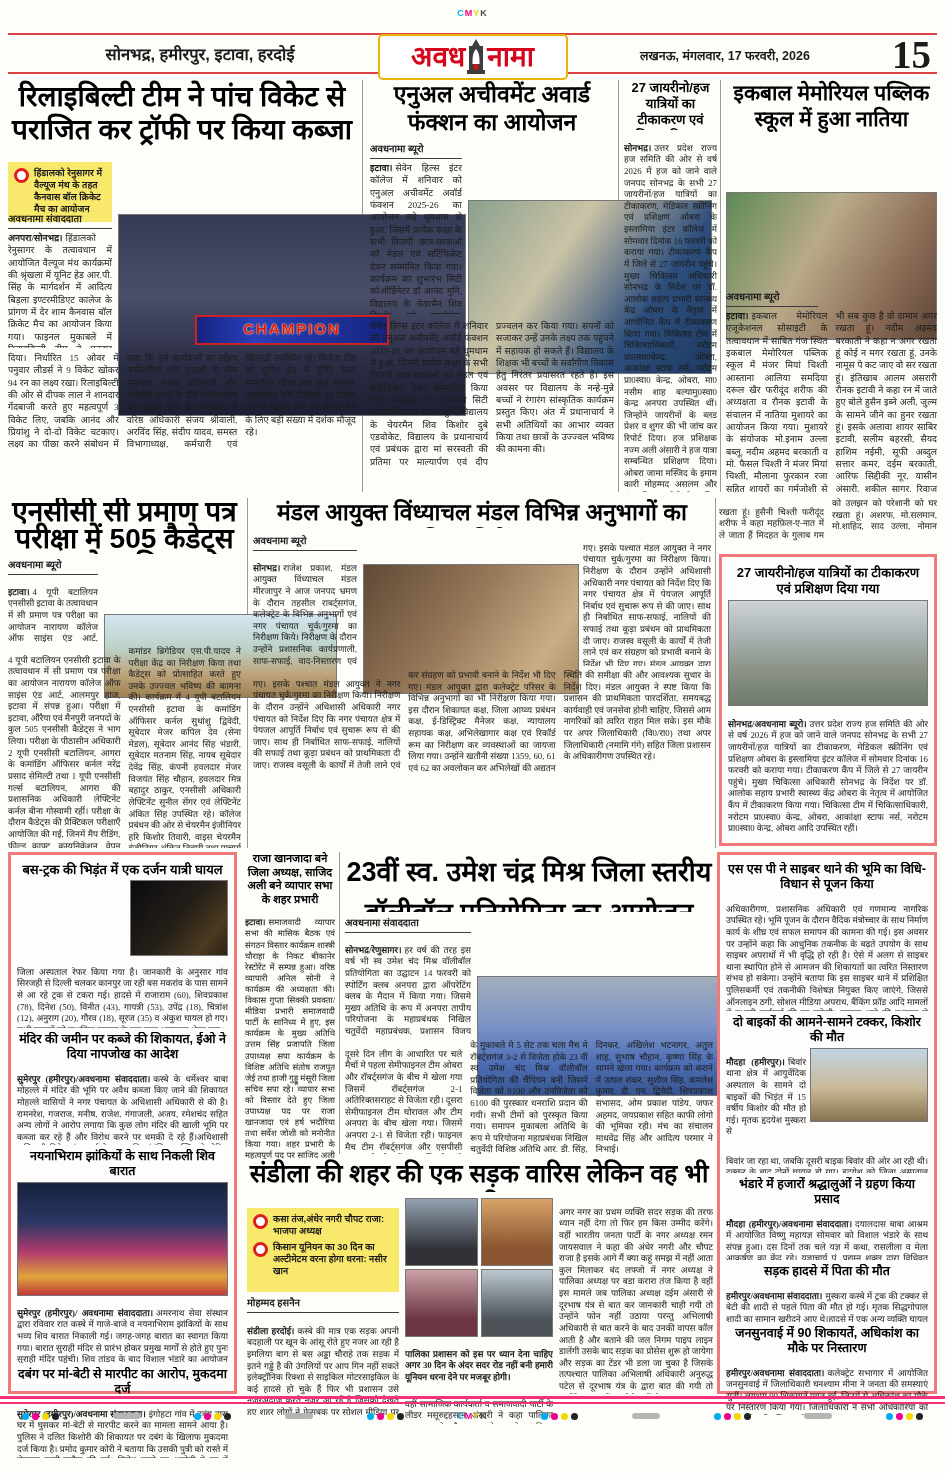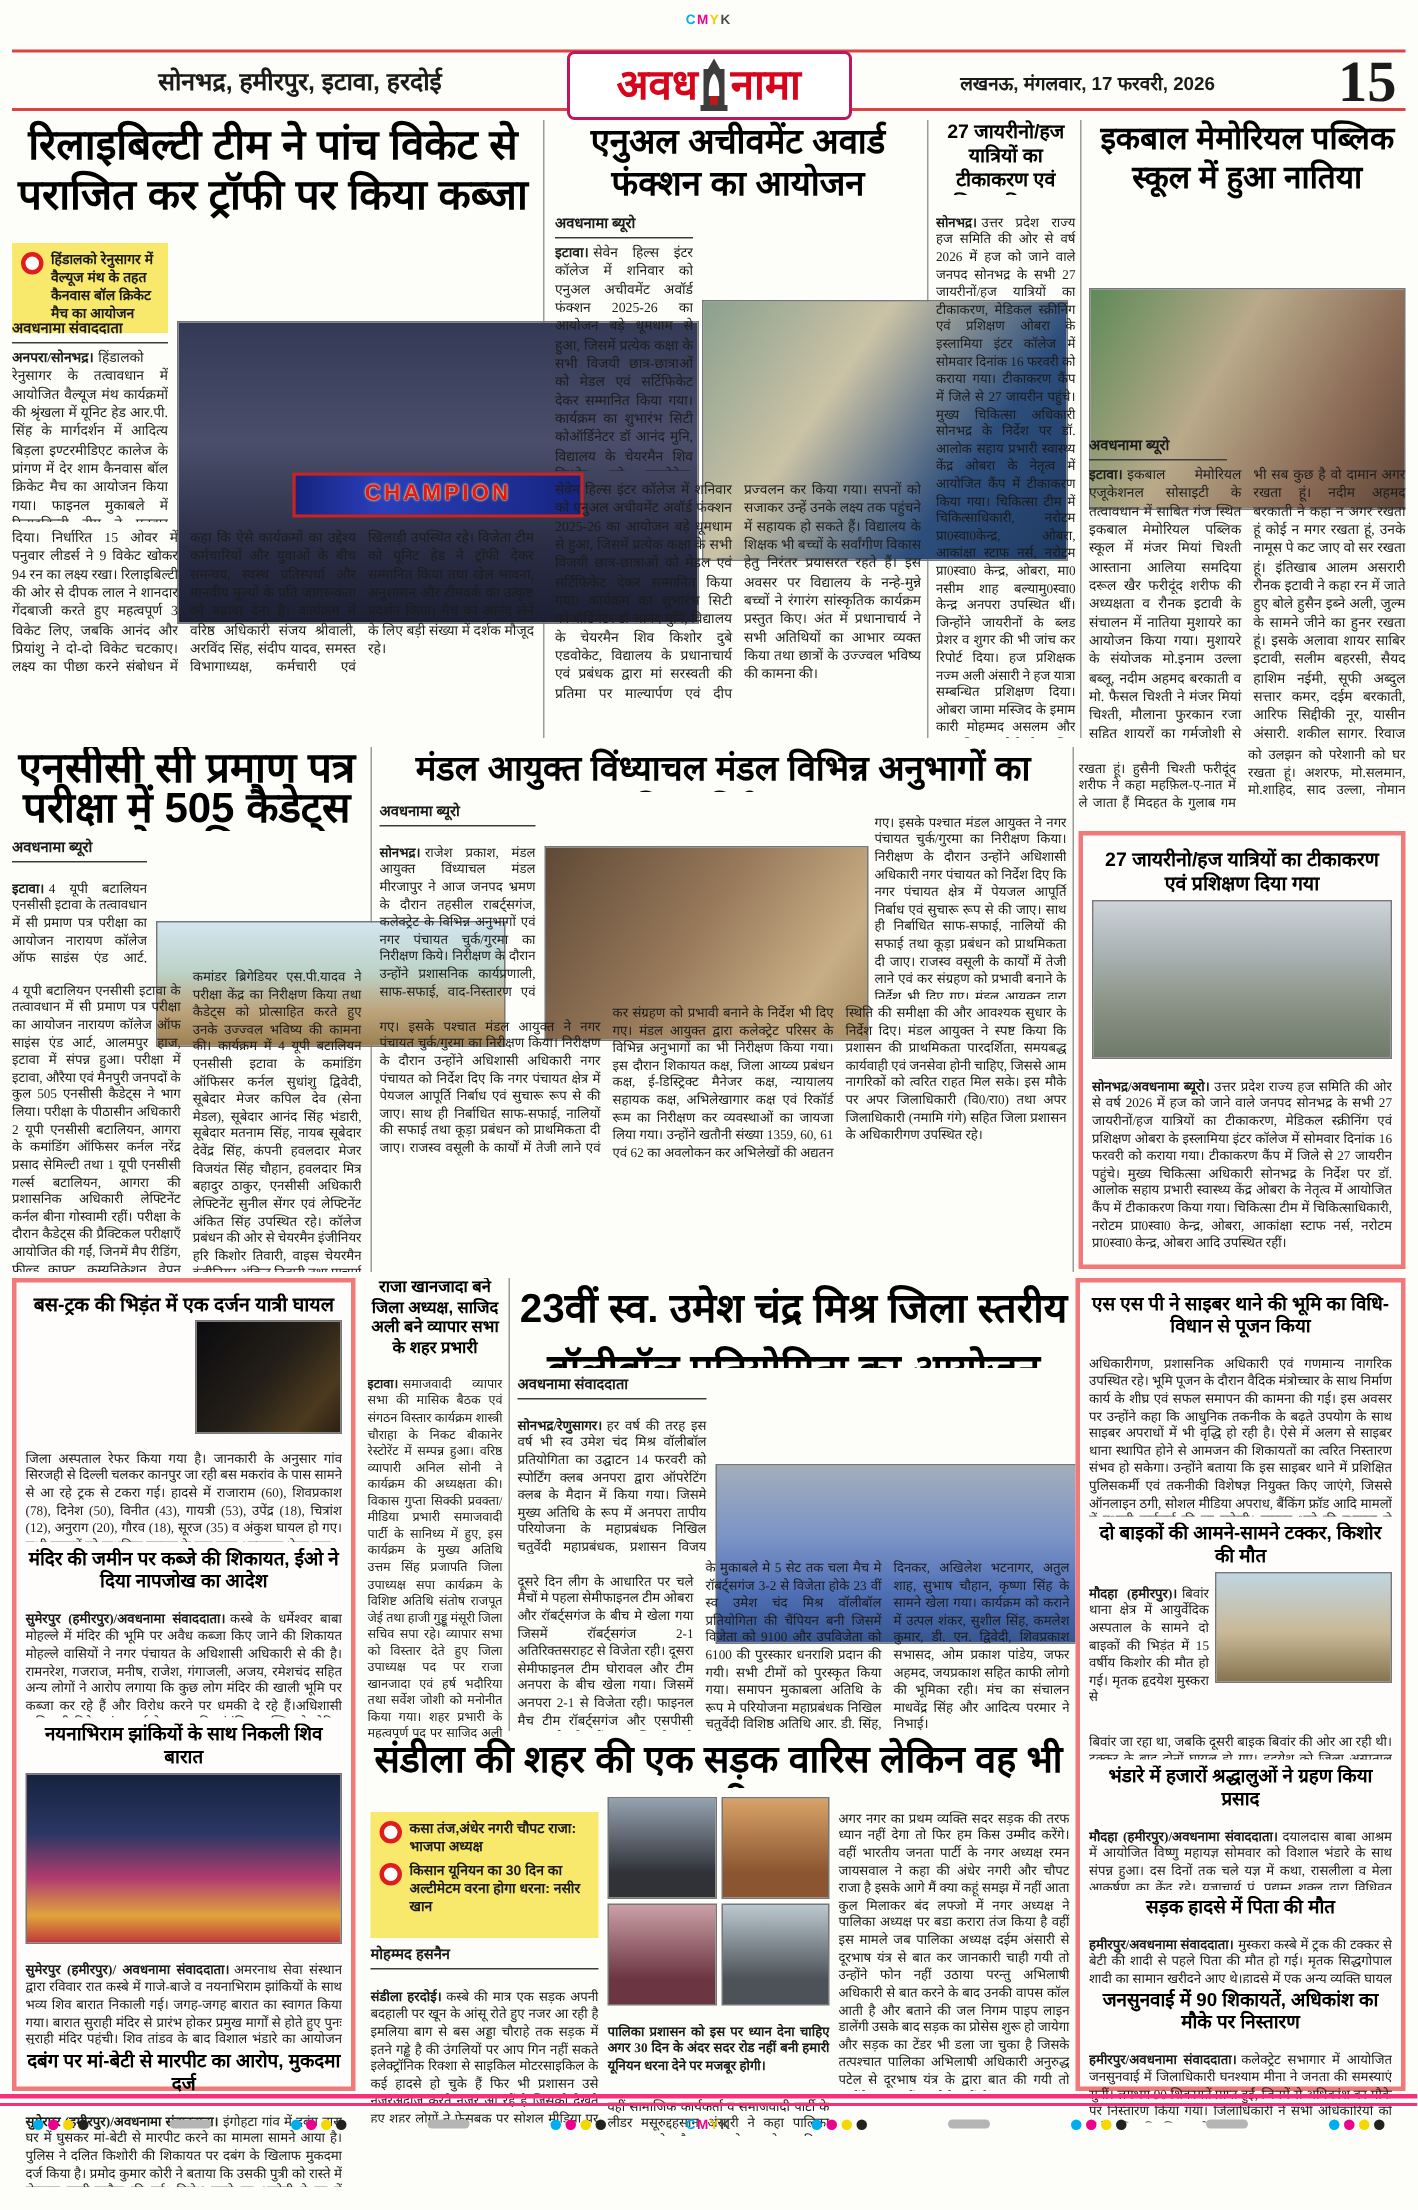--- a/index.html
+++ b/index.html
@@ -40,21 +40,21 @@
   .ph-pujan{background:linear-gradient(125deg,#8e976b 0%,#c2b089 50%,#6e5b43 100%);}
   .ph-bike2{background:linear-gradient(180deg,#c0d5e2 0%,#c9b896 55%,#86744f 100%);}
   .ph-volley{background:linear-gradient(180deg,#a2aebb 0%,#7a92c6 42%,#4f6fb5 72%,#37558f 100%);}
   .po{border:1px solid #777;}
   .po1{background:linear-gradient(180deg,#94a2b0 0%,#303238 75%);}
   .po2{background:linear-gradient(180deg,#d8a368 0%,#8a5530 75%);}
   .po3{background:linear-gradient(180deg,#caa0a6 0%,#6b3541 75%);}
   .po4{background:linear-gradient(180deg,#bcc8d0 0%,#4c5258 75%);}
   
   #masthead{left:50%;transform:translateX(-50%);top:34px;width:186px;height:42px;background:#fff;
-            border:2px solid #be185d;border-radius:5px;display:flex;align-items:center;justify-content:center;
+            border:2px solid #eab308;border-radius:5px;display:flex;align-items:center;justify-content:center;
             gap:1px;z-index:5;}
   #masthead .mtxt{color:#d6051c;font-weight:bold;font-size:28px;font-family:"Liberation Sans","DejaVu Sans",sans-serif;line-height:1;}
   .cmyk-letters{font-weight:bold;font-size:9px;font-family:"Liberation Sans","DejaVu Sans",sans-serif;letter-spacing:1px;}
   .lc{color:#00aeef}.lm{color:#ec008c}.ly{color:#f2cf00}.lk{color:#4a4a4a}
   
   #dotsrow{top:1410px;left:22px;right:22px;height:12px;display:flex;align-items:center;justify-content:space-between;}
   .cluster{display:flex;gap:3px;}
   .dot{width:7px;height:7px;border-radius:50%;}
   .dc{background:#00aeef}.dm{background:#ec008c}.dy{background:#f5d800}.dk{background:#222}
   .dash{width:28px;height:6px;border-radius:3px;background:#b5b5b5;}

